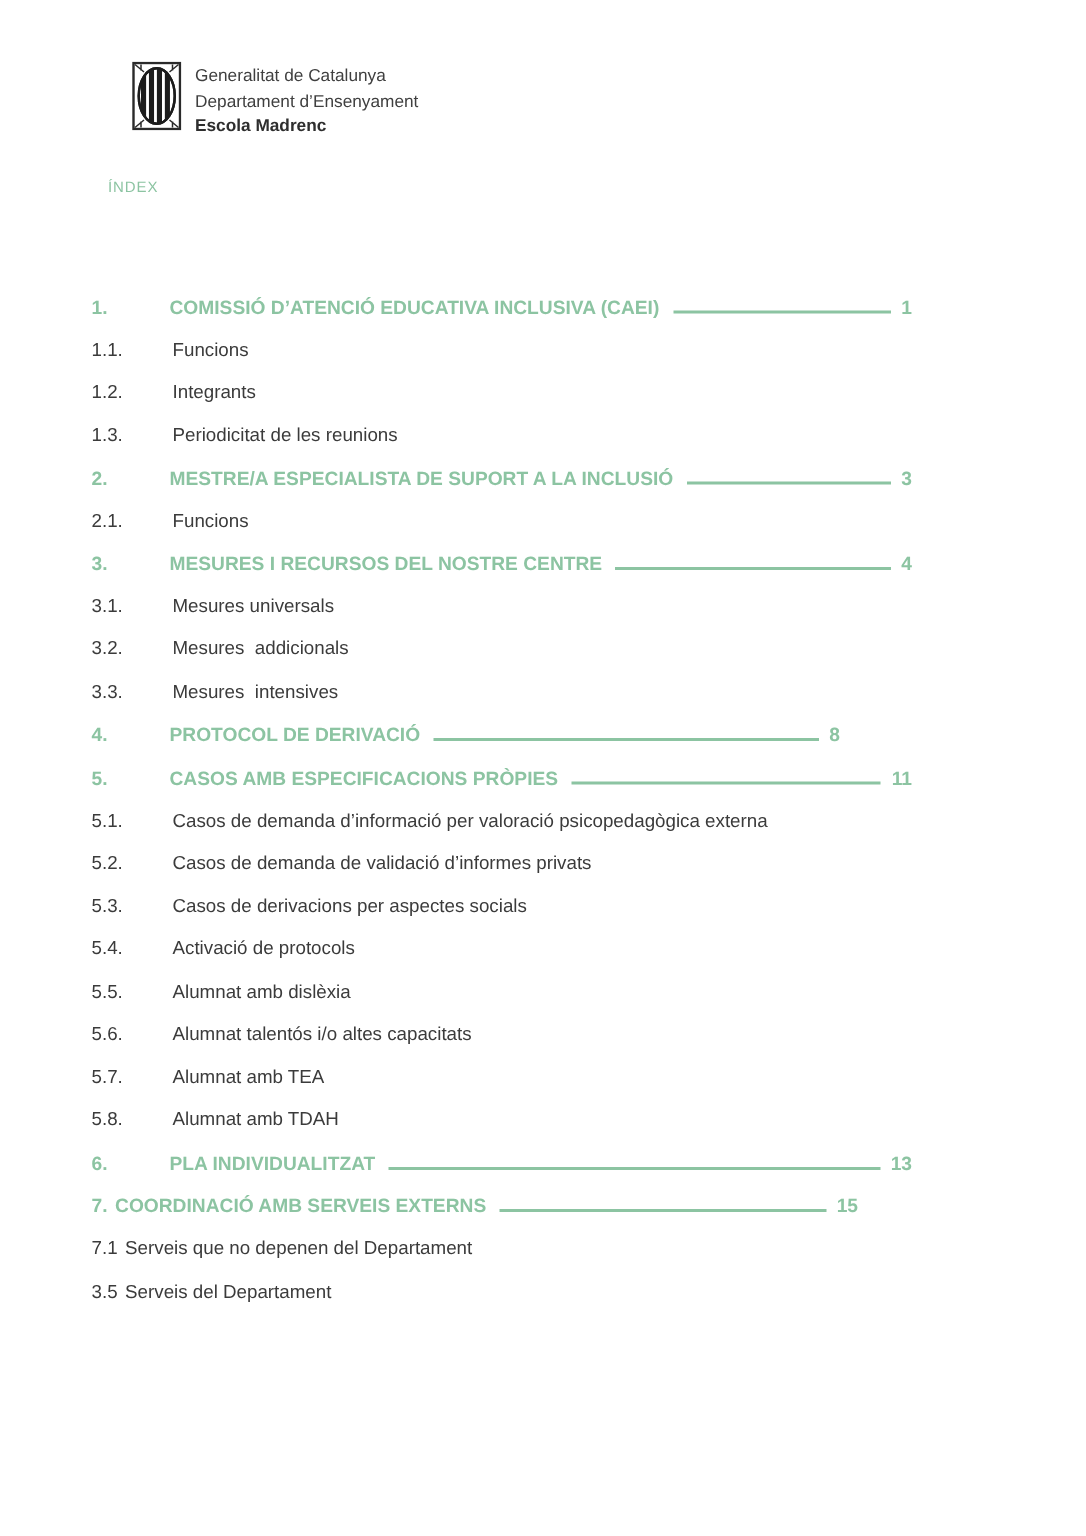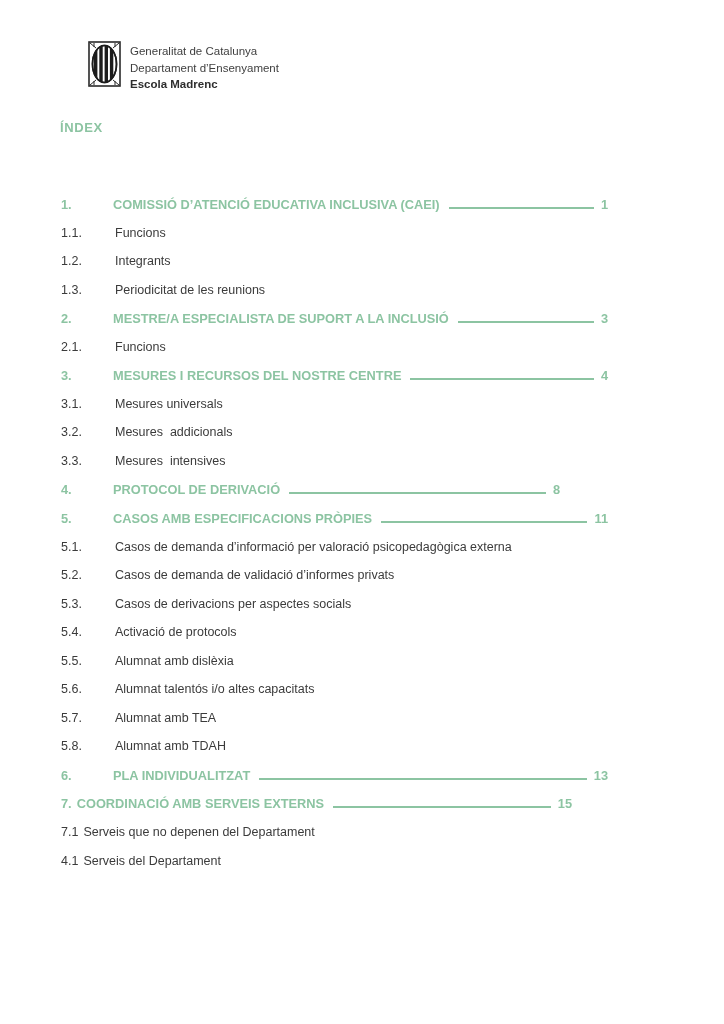--- a/index.html
+++ b/index.html
@@ -14,22 +14,22 @@
   :root { --accent:#8cc4a2; --ink:#3b3b3b; }
 
   
   .header { position:absolute; top:41px; left:48px; display:flex; gap:9px;margin-left:40px; }
   .logo { width:33px; height:46px; flex:0 0 auto; }
   .header-text { font-size:11.5px; line-height:16.5px; color:#3f3f3f; padding-top:2px; }
   .header-text .bold { font-weight:bold; color:#2e2e2e; }
 
   
   .doc-title {
-    position:absolute; left:60px; top:120px;
-    color:var(--accent); font-weight:bold; font-size:13px; letter-spacing:0.6px;
+    position:absolute; left:72px; top:120px;
+    color:var(--accent); font-weight:normal; font-size:10px; letter-spacing:0.6px;
   }
 
   
   .toc { position:absolute; left:61px; top:173px; width:547px; }
   .row {
     display:flex; align-items:baseline;
     height:28.55px;
     font-size:12.5px;
     color:var(--ink);
   }
@@ -186,17 +186,17 @@
     <span class="num">7.</span>
     <span class="label">COORDINACIÓ AMB SERVEIS EXTERNS</span>
     <span class="leader"></span>
     <span class="page">15</span>
   </div>
   <div class="row sub inline">
     <span class="num">7.1</span>
     <span class="label">Serveis que no depenen del Departament</span>
   </div>
   <div class="row sub inline">
-    <span class="num">4.1</span>
+    <span class="num">3.5</span>
     <span class="label">Serveis del Departament</span>
   </div>
 
 </div>
 
 </body></html>

